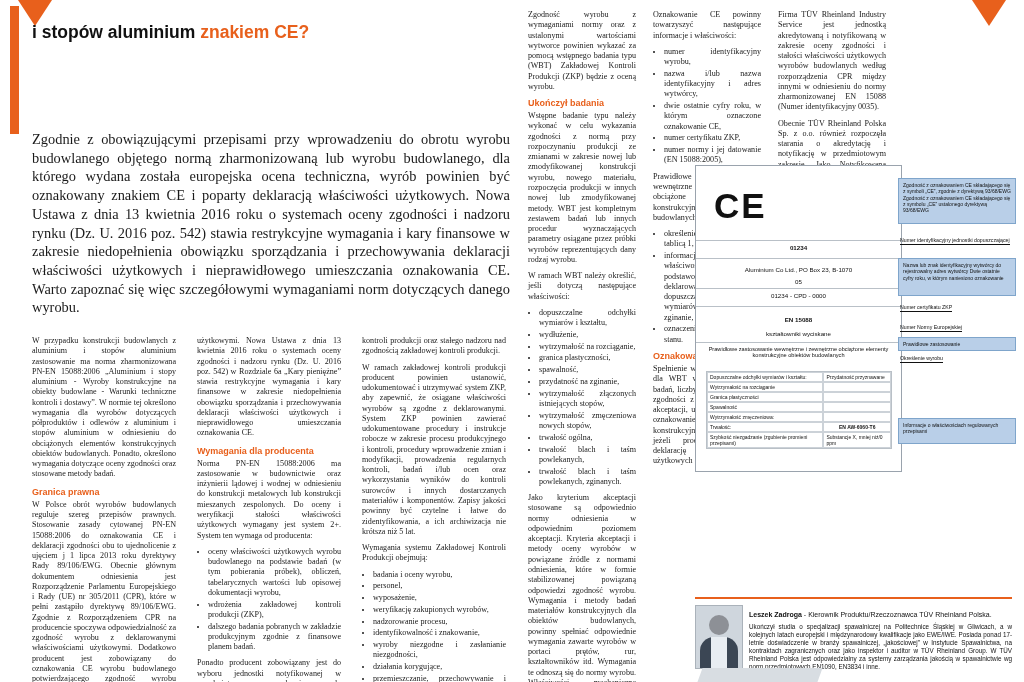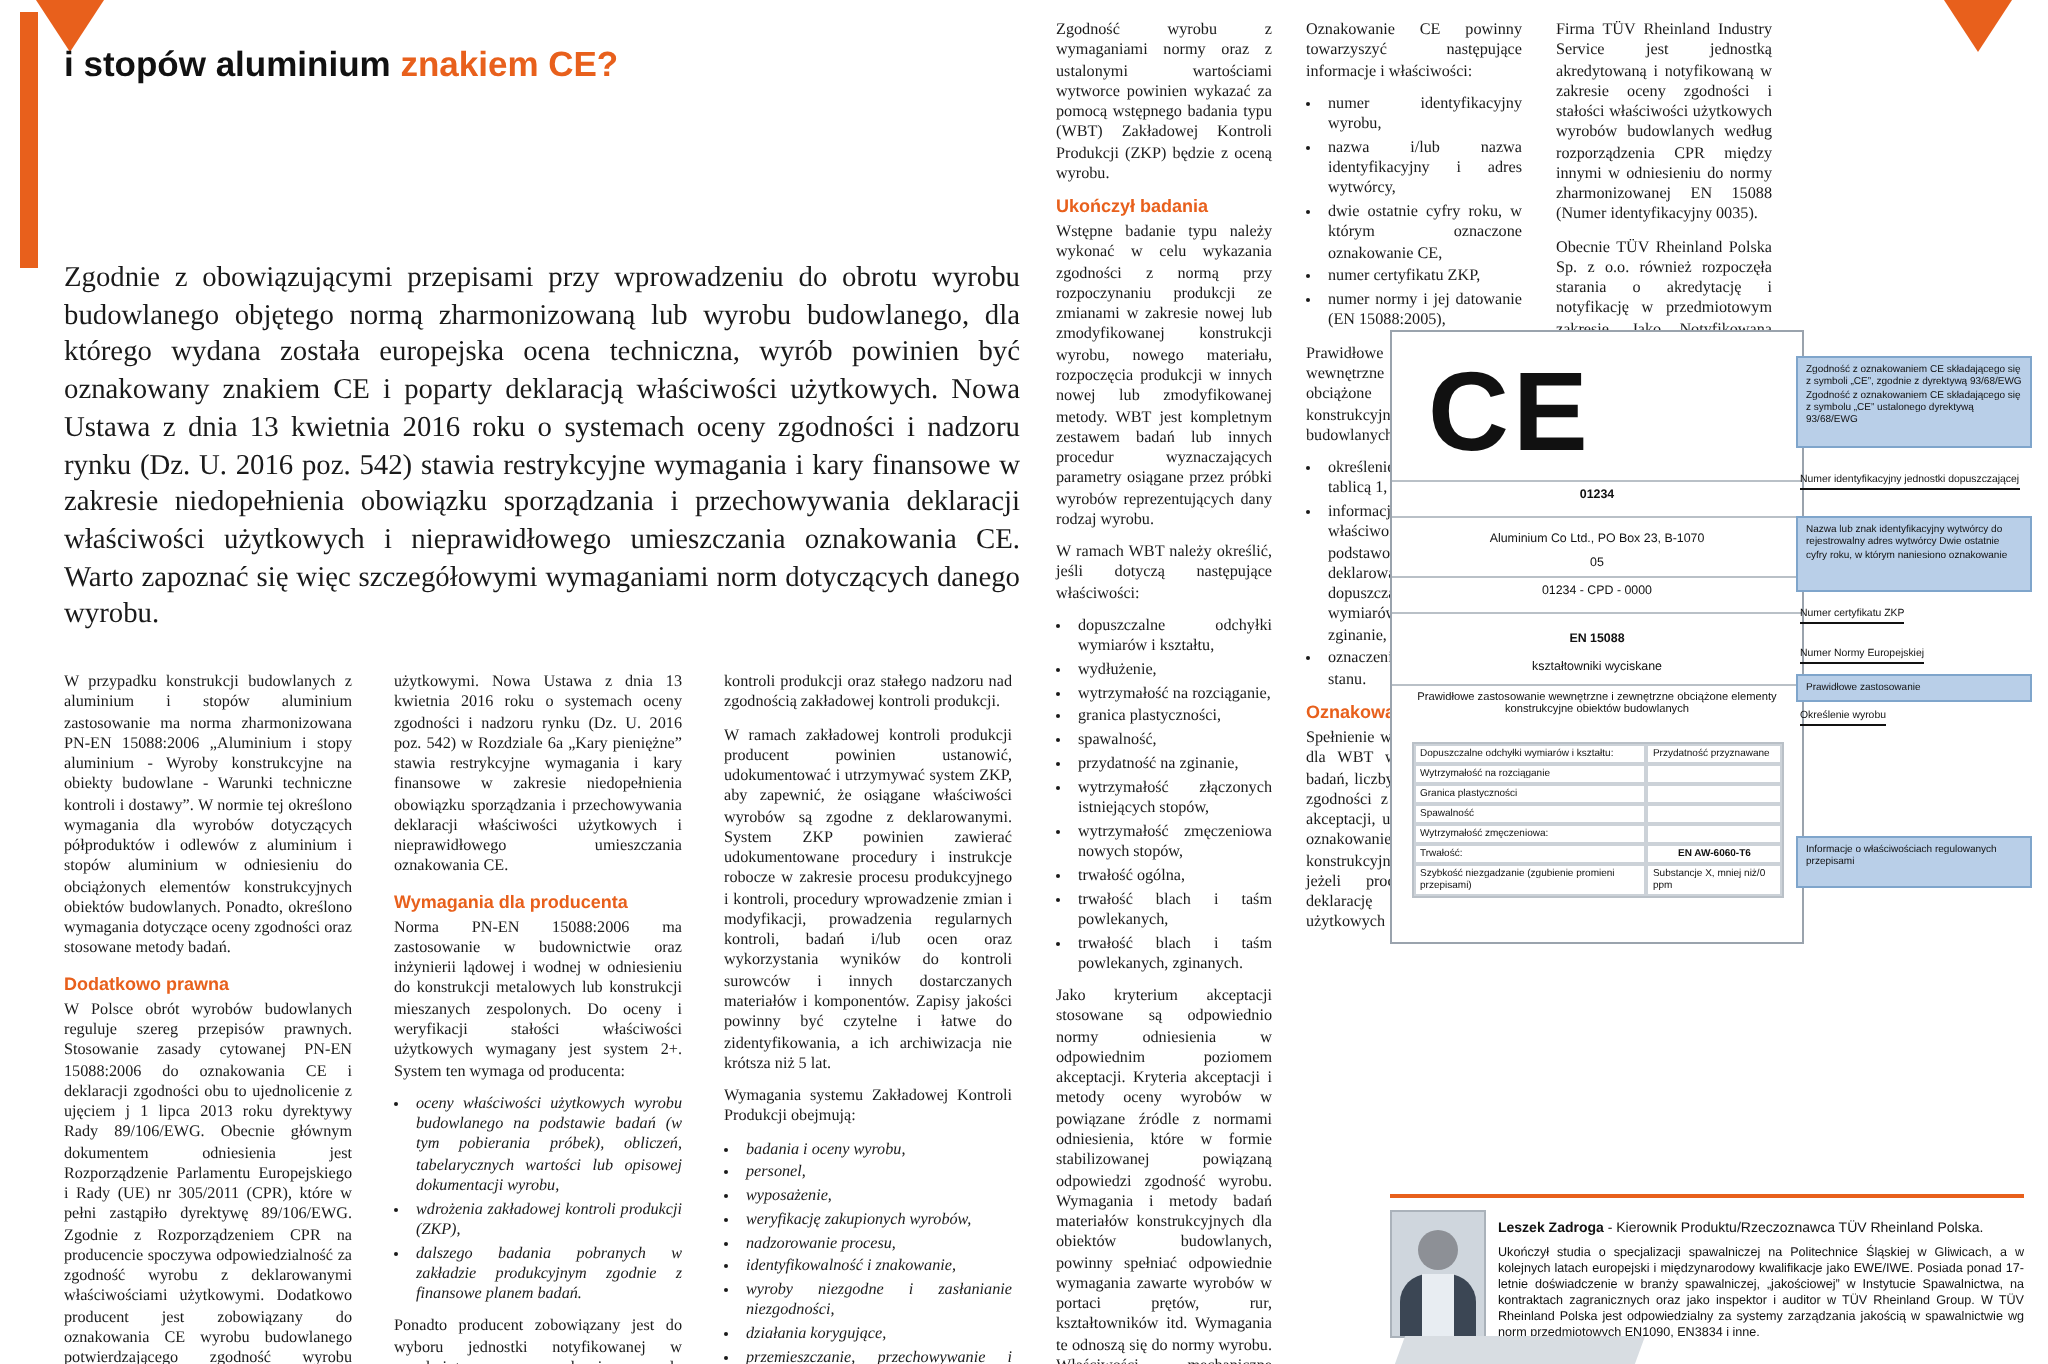--- a/index.html
+++ b/index.html
@@ -50,40 +50,40 @@
 
   
   .leftcols{position:absolute;left:32px;top:336px;width:478px;height:346px;}
   .leftcols .col{float:left;width:144px;margin-right:21px;}
   .leftcols .col.last{margin-right:0;}
   .leftcols p{margin:0 0 6px 0;font-size:8.1px;line-height:1.27;text-align:justify;}
   .leftcols h4{
     font-family:"Liberation Sans", sans-serif;
     font-size:9px;font-weight:bold;margin:7px 0 3px 0;color:#e8601c;
   }
-  .leftcols ul{margin:4px 0 6px 0;padding-left:11px;font-style:italic;}
+  .leftcols ul{margin:4px 0 6px 0;padding-left:11px;}
   .leftcols li{font-size:8.1px;line-height:1.27;text-align:justify;margin-bottom:1.5px;}
 
   
   .rightcols{position:absolute;left:528px;top:10px;width:484px;}
   .rc{float:left;width:108px;margin-right:17px;}
   .rc.last{margin-right:0;}
   .rc p{margin:0 0 6px 0;font-size:8.1px;line-height:1.27;text-align:justify;}
   .rc h4{font-family:"Liberation Sans", sans-serif;font-size:9px;font-weight:bold;margin:6px 0 3px 0;color:#e8601c;}
   .rc ul{margin:0 0 6px 0;padding-left:11px;}
   .rc li{font-size:8.1px;line-height:1.27;text-align:justify;margin-bottom:1.5px;}
 
   
   .figure{
     position:absolute;left:695px;top:165px;width:205px;height:305px;
     border:1px solid #9aa3ad;background:#ffffff;
   }
   .ce-mark{
     position:absolute;left:18px;top:14px;width:86px;height:52px;
-    font-family:"Liberation Sans", sans-serif;font-size:56px;font-weight:bold;
+    font-family:"Liberation Sans", sans-serif;font-size:35px;font-weight:bold;
     letter-spacing:2px;color:#111;line-height:52px;
   }
   .fig-line{position:absolute;left:0;right:0;border-top:1px solid #b9c0c7;}
   .fig-txt{position:absolute;font-family:"Liberation Sans", sans-serif;font-size:6.2px;color:#111;text-align:center;width:100%;}
   .fig-txt.small{font-size:5.6px;}
   .fig-txt.bold{font-weight:bold;}
   .figtable{position:absolute;left:10px;width:186px;border:1px solid #b9c0c7;}
   .figtable td{font-family:"Liberation Sans", sans-serif;font-size:5.0px;padding:1px 2px;border:1px solid #ccd2d8;vertical-align:top;color:#111;}
 
   
@@ -131,21 +131,21 @@
     <h2>
       <span>i stopów aluminium </span><span class="accent">znakiem CE?</span>
     </h2>
   </div>
 
   <div class="lead">Zgodnie z obowiązującymi przepisami przy wprowadzeniu do obrotu wyrobu budowlanego objętego normą zharmonizowaną lub wyrobu budowlanego, dla którego wydana została europejska ocena techniczna, wyrób powinien być oznakowany znakiem CE i poparty deklaracją właściwości użytkowych. Nowa Ustawa z dnia 13 kwietnia 2016 roku o systemach oceny zgodności i nadzoru rynku (Dz. U. 2016 poz. 542) stawia restrykcyjne wymagania i kary finansowe w zakresie niedopełnienia obowiązku sporządzania i przechowywania deklaracji właściwości użytkowych i nieprawidłowego umieszczania oznakowania CE. Warto zapoznać się więc szczegółowymi wymaganiami norm dotyczących danego wyrobu.</div>
 
   <div class="leftcols">
     <div class="col" id="c1">
         <p>W przypadku konstrukcji budowlanych z aluminium i stopów aluminium zastosowanie ma norma zharmonizowana PN-EN 15088:2006 „Aluminium i stopy aluminium - Wyroby konstrukcyjne na obiekty budowlane - Warunki techniczne kontroli i dostawy”. W normie tej określono wymagania dla wyrobów dotyczących półproduktów i odlewów z aluminium i stopów aluminium w odniesieniu do obciążonych elementów konstrukcyjnych obiektów budowlanych. Ponadto, określono wymagania dotyczące oceny zgodności oraz stosowane metody badań.</p>
-        <h4>Dodatkowo prawna</h4>
+        <h4>Granica prawna</h4>
         <p>W Polsce obrót wyrobów budowlanych reguluje szereg przepisów prawnych. Stosowanie zasady cytowanej PN-EN 15088:2006 do oznakowania CE i deklaracji zgodności obu to ujednolicenie z ujęciem j 1 lipca 2013 roku dyrektywy Rady 89/106/EWG. Obecnie głównym dokumentem odniesienia jest Rozporządzenie Parlamentu Europejskiego i Rady (UE) nr 305/2011 (CPR), które w pełni zastąpiło dyrektywę 89/106/EWG. Zgodnie z Rozporządzeniem CPR na producencie spoczywa odpowiedzialność za zgodność wyrobu z deklarowanymi właściwościami użytkowymi. Dodatkowo producent jest zobowiązany do oznakowania CE wyrobu budowlanego potwierdzającego zgodność wyrobu budowlanego</p>
       </div>
     <div class="col" id="c2">
         <p>użytkowymi. Nowa Ustawa z dnia 13 kwietnia 2016 roku o systemach oceny zgodności i nadzoru rynku (Dz. U. 2016 poz. 542) w Rozdziale 6a „Kary pieniężne” stawia restrykcyjne wymagania i kary finansowe w zakresie niedopełnienia obowiązku sporządzania i przechowywania deklaracji właściwości użytkowych i nieprawidłowego umieszczania oznakowania CE.</p>
         <h4>Wymagania dla producenta</h4>
         <p>Norma PN-EN 15088:2006 ma zastosowanie w budownictwie oraz inżynierii lądowej i wodnej w odniesieniu do konstrukcji metalowych lub konstrukcji mieszanych zespolonych. Do oceny i weryfikacji stałości właściwości użytkowych wymagany jest system 2+. System ten wymaga od producenta:</p>
         <ul>
           <li>oceny właściwości użytkowych wyrobu budowlanego na podstawie badań (w tym pobierania próbek), obliczeń, tabelarycznych wartości lub opisowej dokumentacji wyrobu,</li>
           <li>wdrożenia zakładowej kontroli produkcji (ZKP),</li>
           <li>dalszego badania pobranych w zakładzie produkcyjnym zgodnie z finansowe planem badań.</li>

